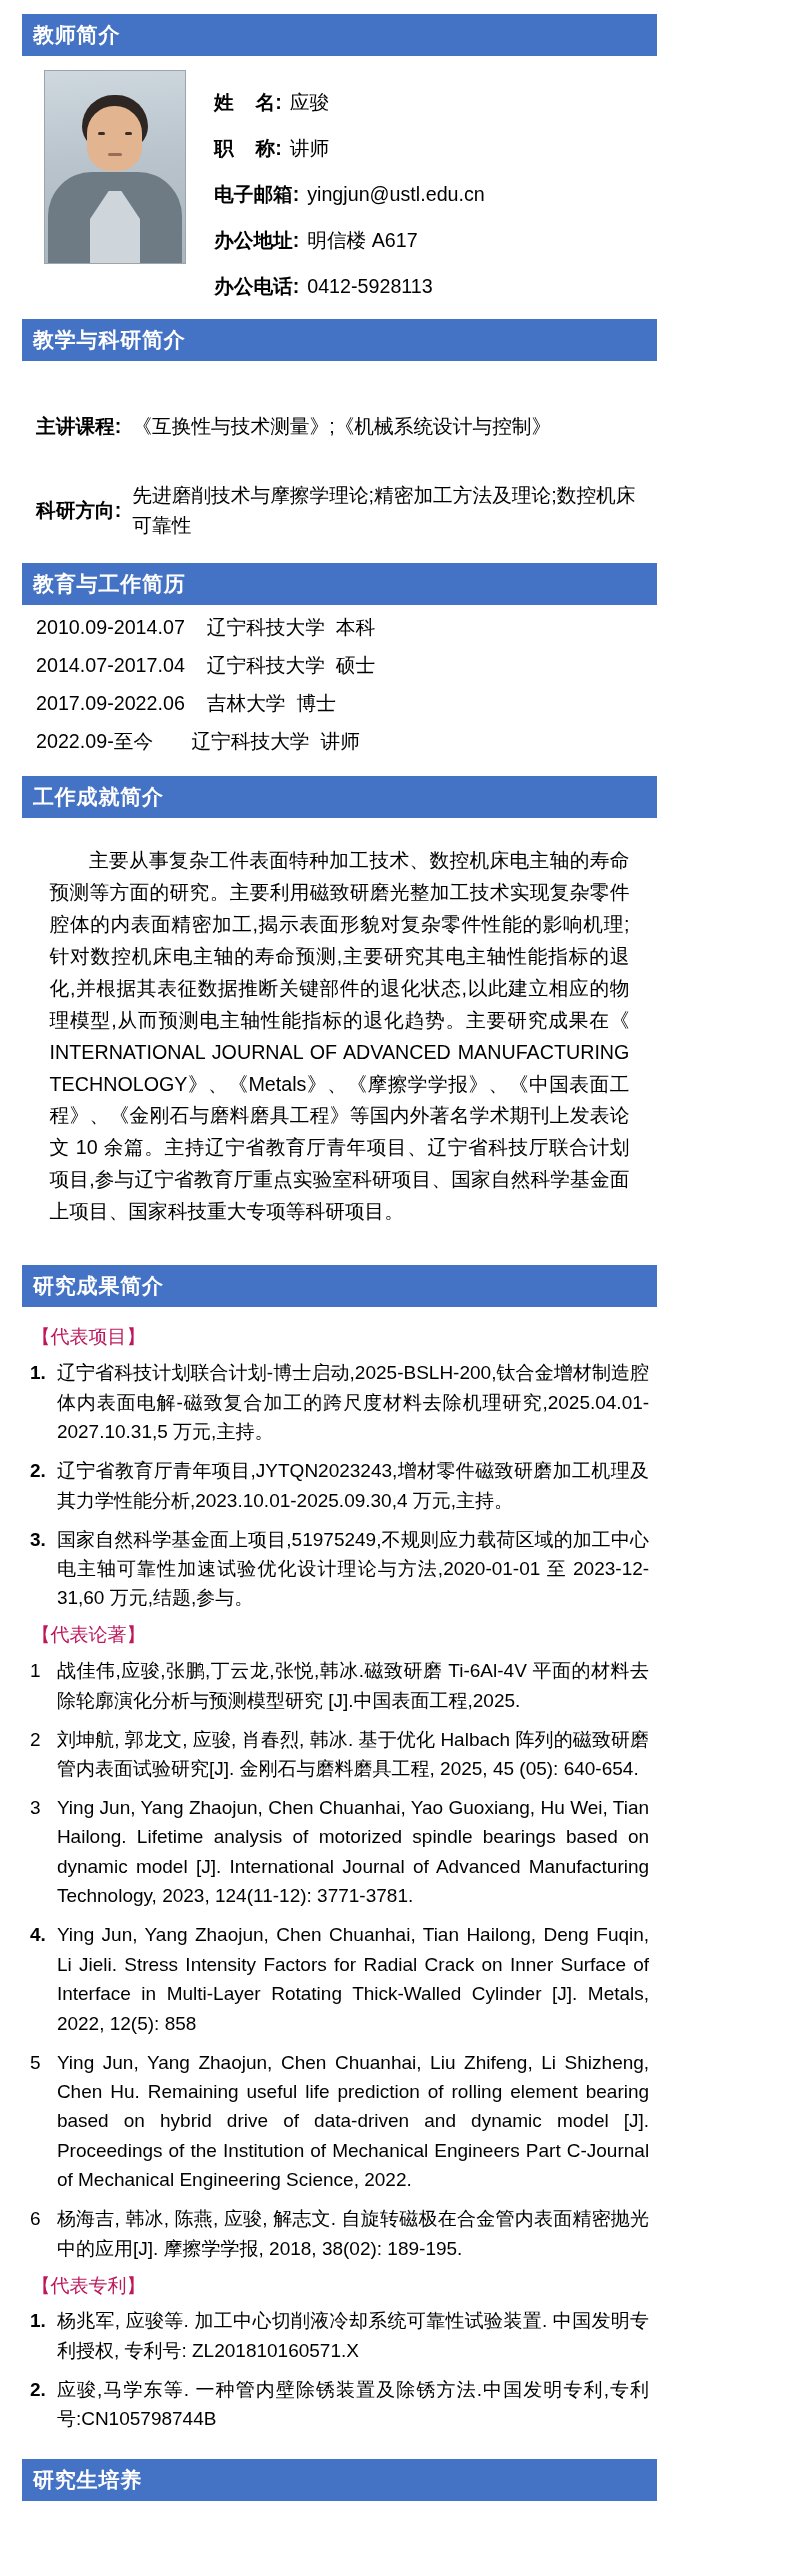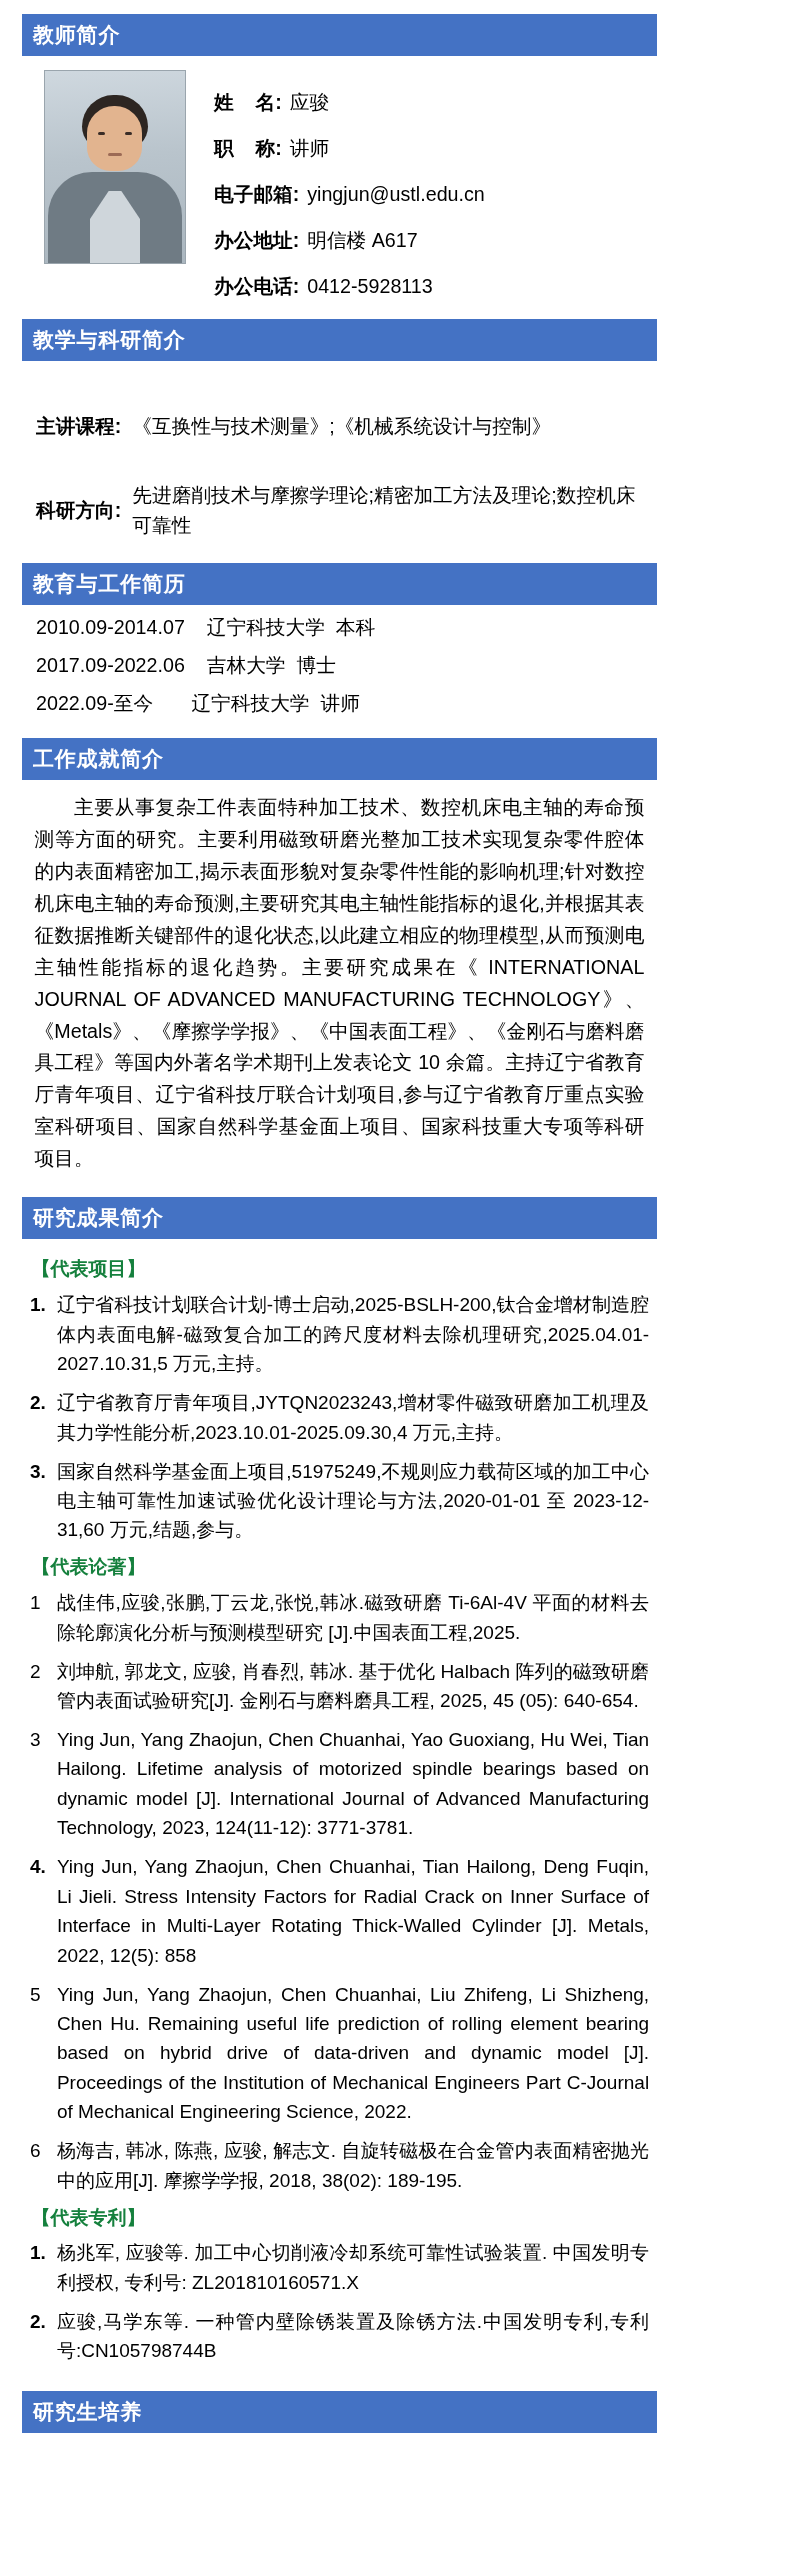--- a/index.html
+++ b/index.html
@@ -176,30 +176,30 @@
   .edu-row:last-child { margin-bottom: 1.6px; }
 
   
   .para-block {
     padding: 12.6px 12.6px 11px 12.6px;
     font-size: 19.7px;
     line-height: 1.62;
     text-align: justify;
     text-justify: inter-ideograph;
   }
-  .para-block p { margin: 0; text-indent: 2em; }
+  .para-block p { margin: 15px; text-indent: 2em; }
 
   
   .results {
     padding: 9.5px 7.9px 4.7px 7.9px;
     font-size: 19px;
   }
   .sub-head {
-    color: #15803d;
-    font-weight: bold;
+    color: #be185d;
+    font-weight: normal;
     font-size: 19px;
     margin: 7.9px 0 7.9px 1.6px;
   }
   ol.num-list, ul.plain-list {
     margin: 0;
     padding: 0;
     list-style: none;
   }
   .li {
     display: flex;
@@ -284,20 +284,21 @@
     <div class="kv-row">
       <span class="kv-key">科研方向:</span>
       <span class="kv-val">先进磨削技术与摩擦学理论;精密加工方法及理论;数控机床可靠性</span>
     </div>
   </div>
 
   <div class="section-bar">教育与工作简历</div>
 
   <div class="edu-block">
     <div class="edu-row">2010.09-2014.07    辽宁科技大学  本科</div>
+    <div class="edu-row">2014.07-2017.04    辽宁科技大学  硕士</div>
     <div class="edu-row">2017.09-2022.06    吉林大学  博士</div>
     <div class="edu-row">2022.09-至今       辽宁科技大学  讲师</div>
   </div>
 
   <div class="section-bar">工作成就简介</div>
 
   <div class="para-block">
     <p>主要从事复杂工件表面特种加工技术、数控机床电主轴的寿命预测等方面的研究。主要利用磁致研磨光整加工技术实现复杂零件腔体的内表面精密加工,揭示表面形貌对复杂零件性能的影响机理;针对数控机床电主轴的寿命预测,主要研究其电主轴性能指标的退化,并根据其表征数据推断关键部件的退化状态,以此建立相应的物理模型,从而预测电主轴性能指标的退化趋势。主要研究成果在《 INTERNATIONAL JOURNAL OF ADVANCED MANUFACTURING TECHNOLOGY》、《Metals》、《摩擦学学报》、《中国表面工程》、《金刚石与磨料磨具工程》等国内外著名学术期刊上发表论文 10 余篇。主持辽宁省教育厅青年项目、辽宁省科技厅联合计划项目,参与辽宁省教育厅重点实验室科研项目、国家自然科学基金面上项目、国家科技重大专项等科研项目。</p>
   </div>
 

